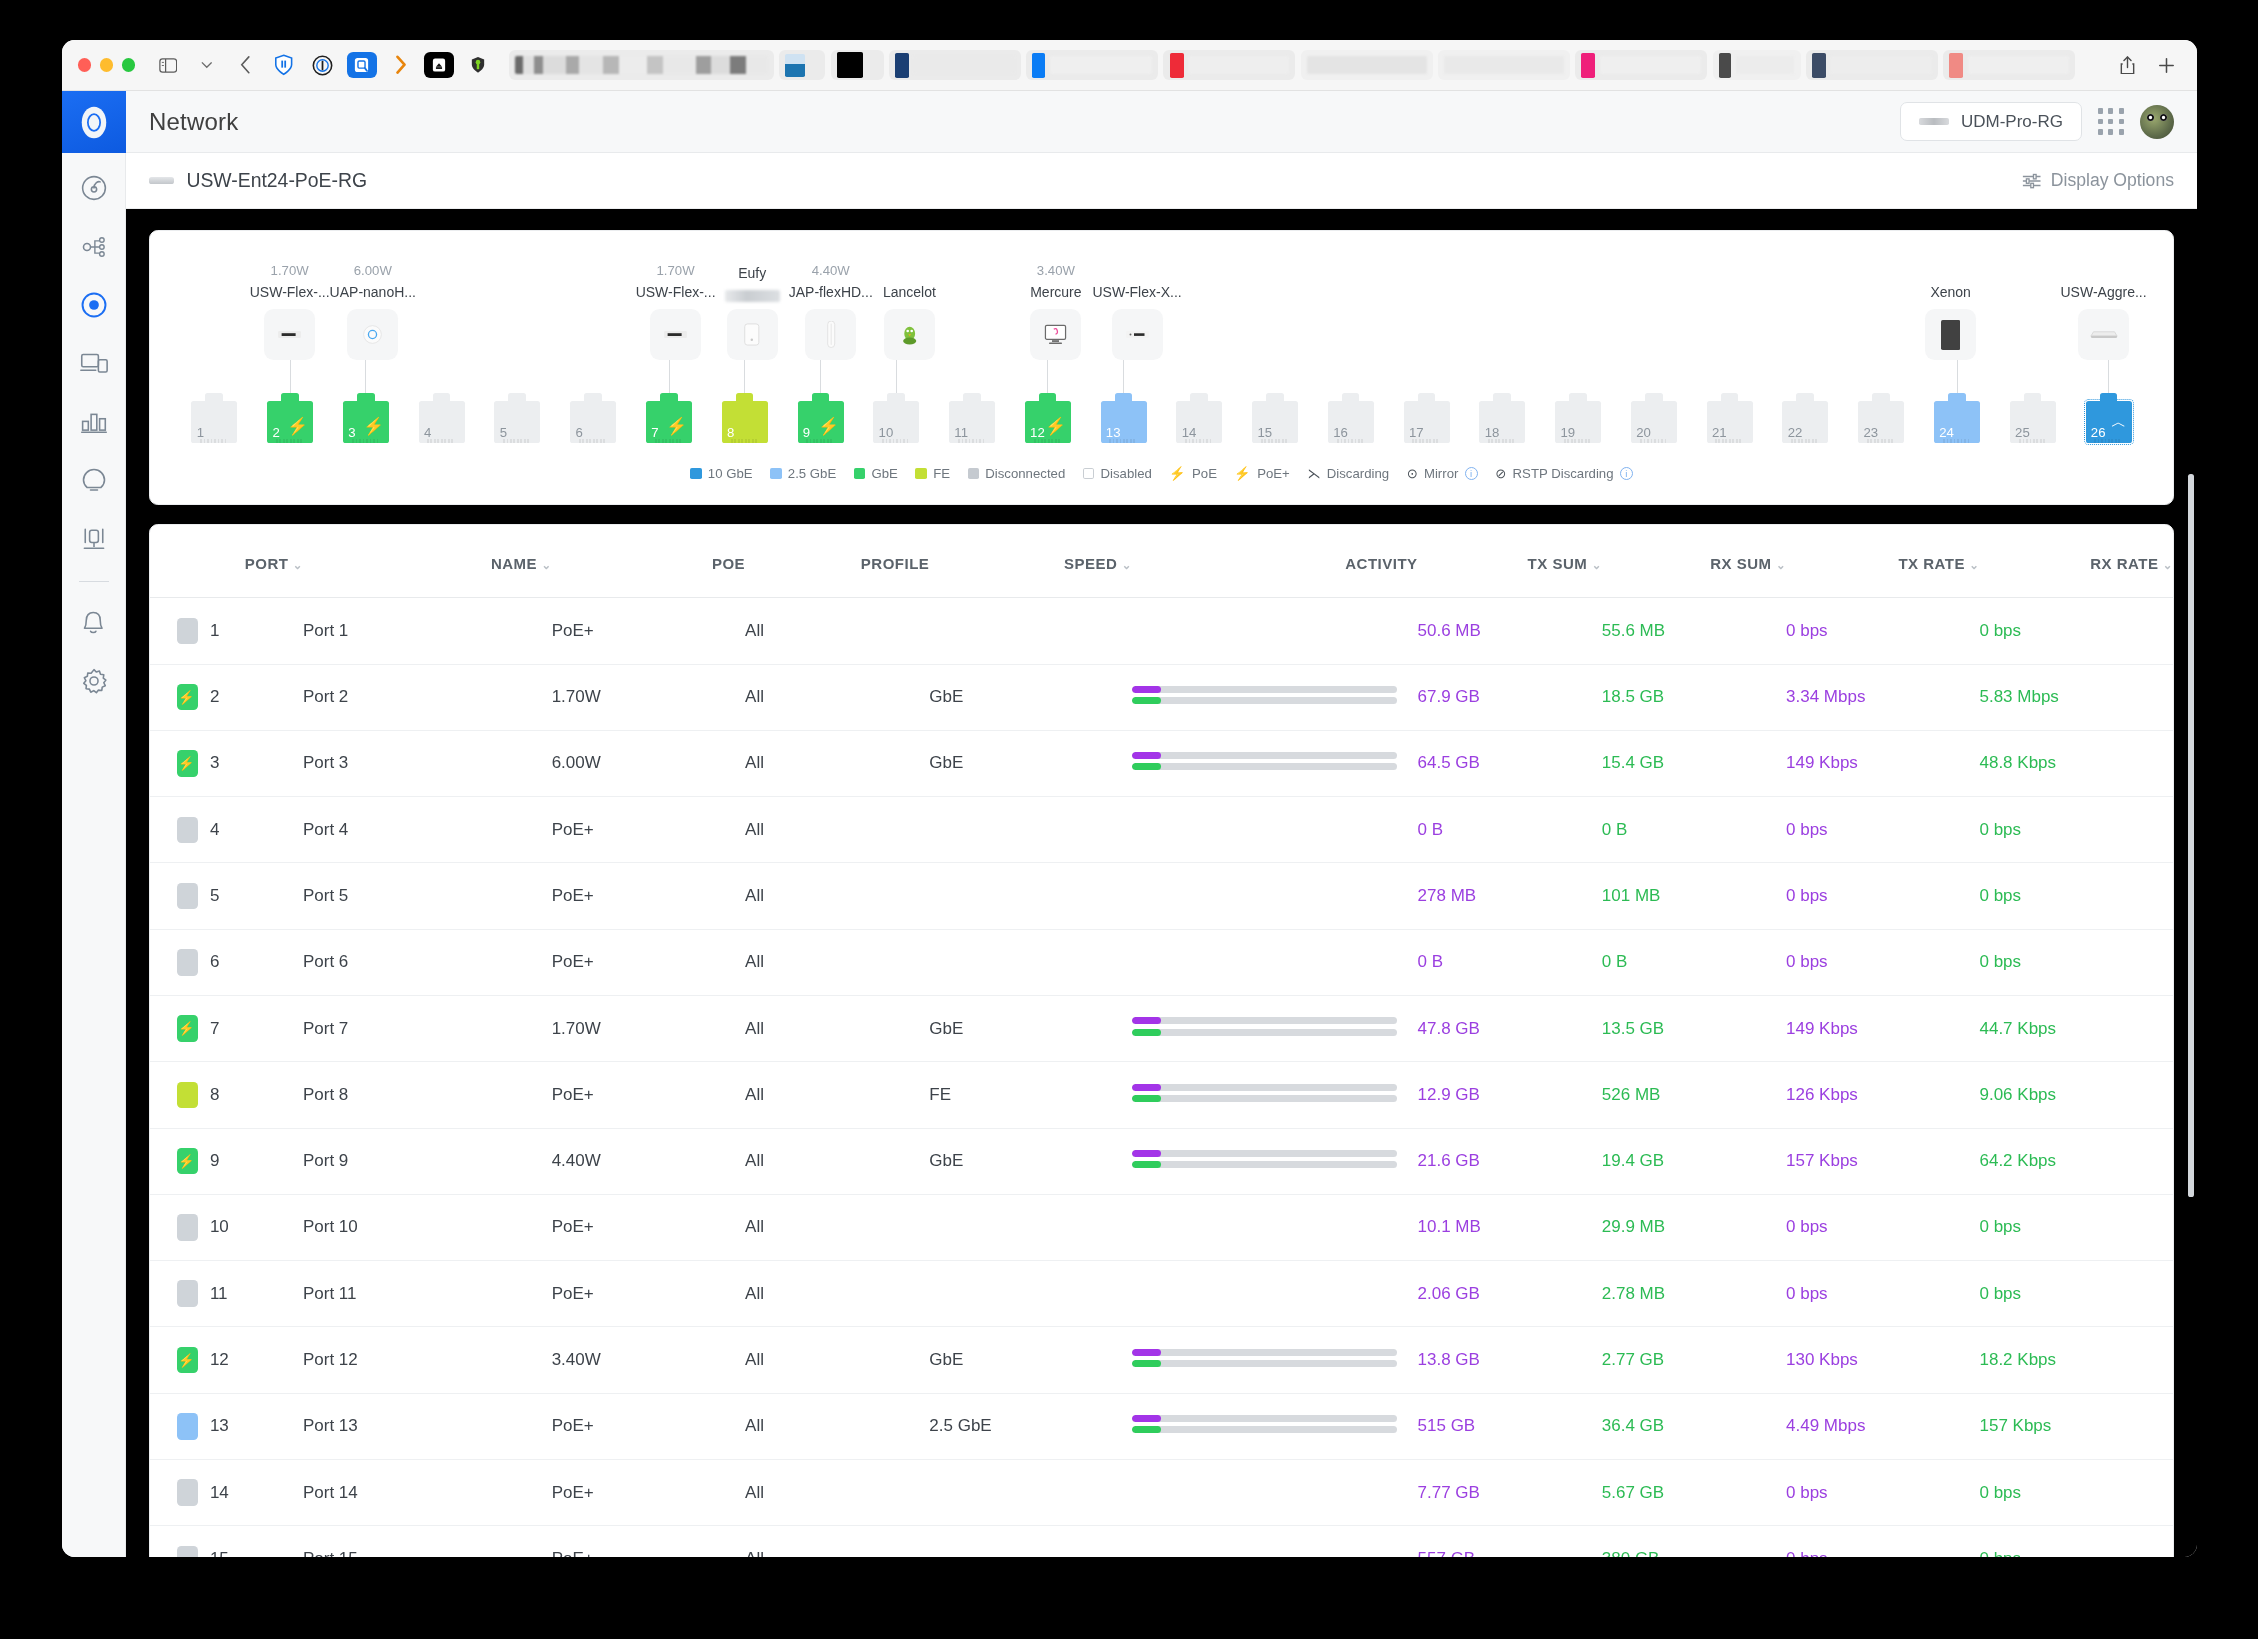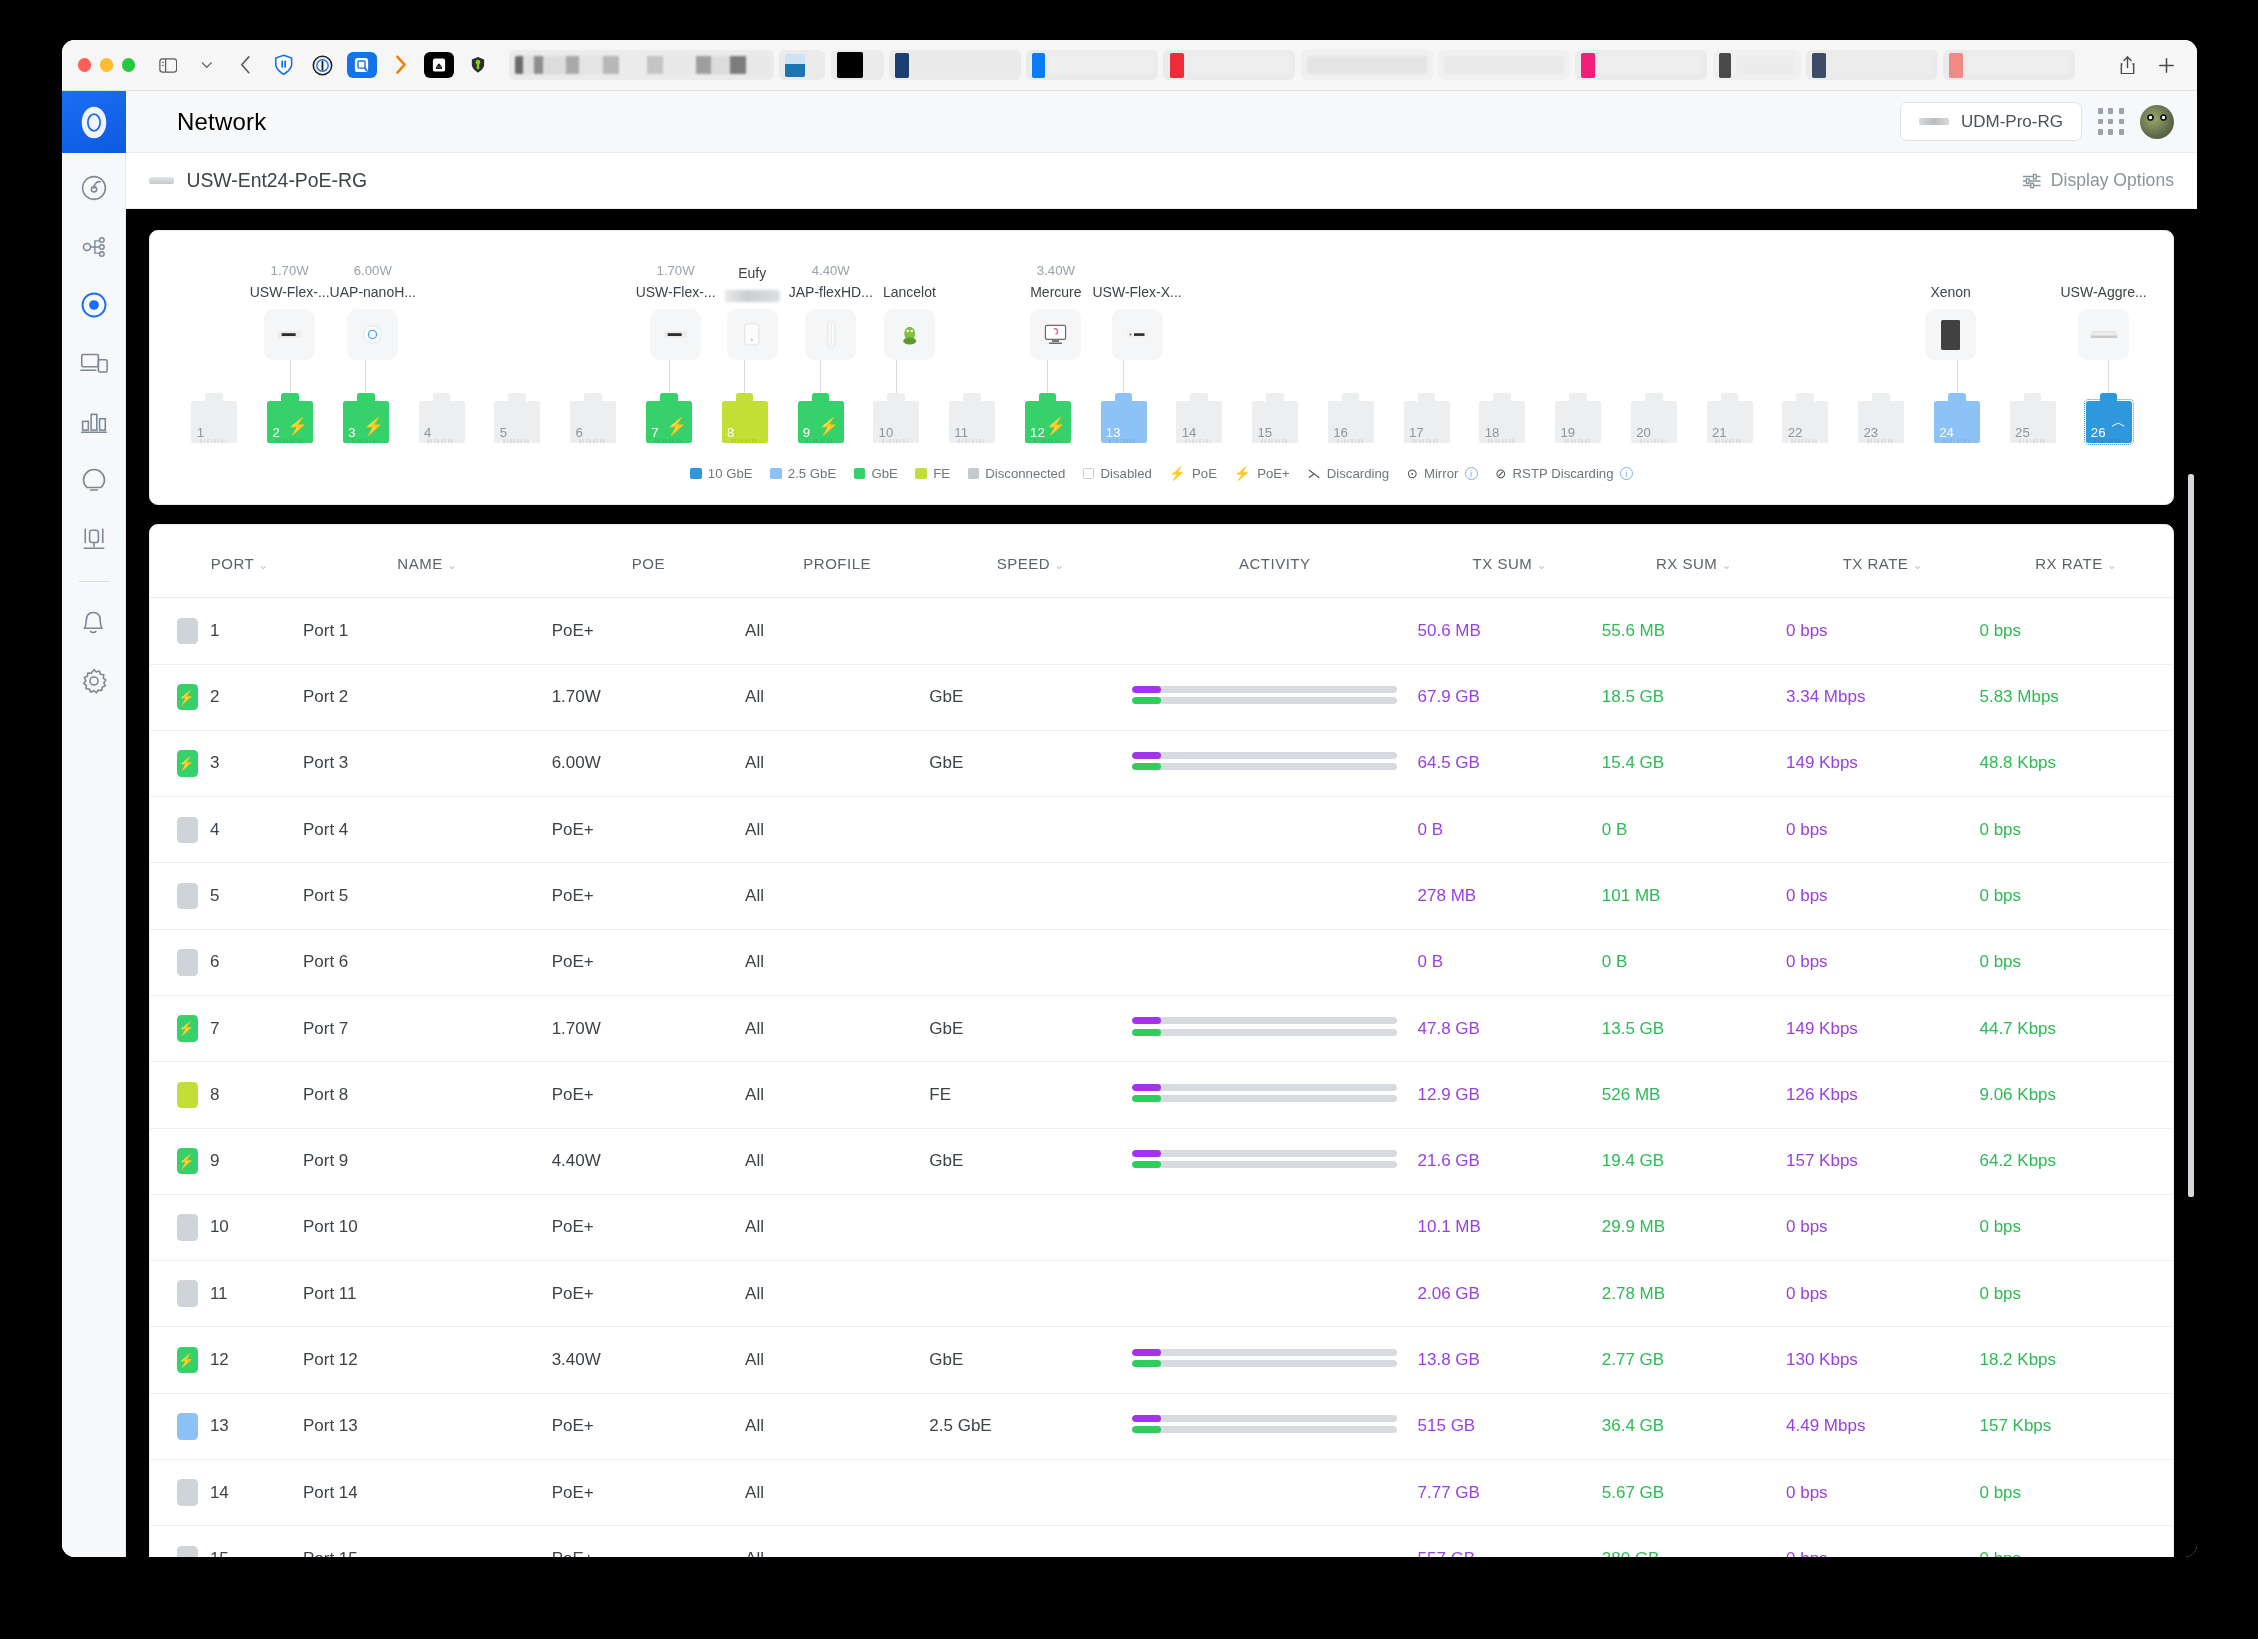--- a/index.html
+++ b/index.html
@@ -83,21 +83,21 @@
   .rail-sep { width: 30px; height: 0.9px; background: #d7dbe0; margin: 19.4px 0 5.3px; }
 
   .main { flex: 1; display: flex; flex-direction: column; min-width: 0; }
 
   .topbar {
     height: 62px; background: #f7f8f9;
     border-bottom: 0.9px solid #e8eaec;
     display: flex; align-items: center;
     padding: 0 23px;
   }
-  .app-title { font-size: 24px; color: #000000; letter-spacing: 0.2px; margin-left: 28px; }
+  .app-title { font-size: 24px; color: #404040; letter-spacing: 0.2px; }
   .topright { margin-left: auto; display: flex; align-items: center; gap: 16px; }
   .consoleSel {
     height: 39px; border: 0.9px solid #e0e3e6; border-radius: 7px;
     background: #fff; display: flex; align-items: center; gap: 12.4px;
     padding: 0 17.6px; font-size: 17px; color: #4a5159;
   }
   .mini-dev { width: 30px; height: 6.2px; border-radius: 1.8px;
     background: linear-gradient(90deg,#d8dadd,#b9bcc0,#d8dadd); filter: blur(0.5px); }
   .grid9 { display: grid; grid-template-columns: repeat(3,5.3px); gap: 5.3px; }
   .grid9 i { width: 5.3px; height: 5.3px; background: #9aa3ad; border-radius: 0.9px; display: block; }
@@ -196,22 +196,22 @@
   .lg-ico { font-size: 13.2px; color: #4b5259; }
   .info-i {
     width: 13.2px; height: 13.2px; border-radius: 50%; border: 0.9px solid #7fb2f0;
     color: #7fb2f0; font-size: 9.7px; line-height: 11.5px; text-align: center;
   }
 
   
   .tbl-panel { margin-top: 19.4px; }
   table { width: 100%; border-collapse: collapse; table-layout: fixed; }
   th {
-    text-align: center; font-size: 15px; letter-spacing: 0.5px;
-    color: #5b636b; font-weight: 400; padding: 30px 0 25px;
+    text-align: right; font-size: 15px; letter-spacing: 0.5px;
+    color: #5b636b; font-weight: 700; padding: 30px 0 25px;
   }
   th .caret { color: #b9bfc5; font-size: 11.5px; margin-left: 4.4px; }
   td { padding: 19.4px 0; font-size: 17px; color: #3d434a; border-top: 0.9px solid #eef0f2; }
   tbody tr:first-child td { border-top: 0.9px solid #e8eaec; }
 
   .c-port  { width: 8.3%;  padding-left: 26.5px; }
   .c-name  { width: 13.5%; }
   .c-poe   { width: 10.5%; }
   .c-prof  { width: 10%; }
   .c-speed { width: 11%; }

